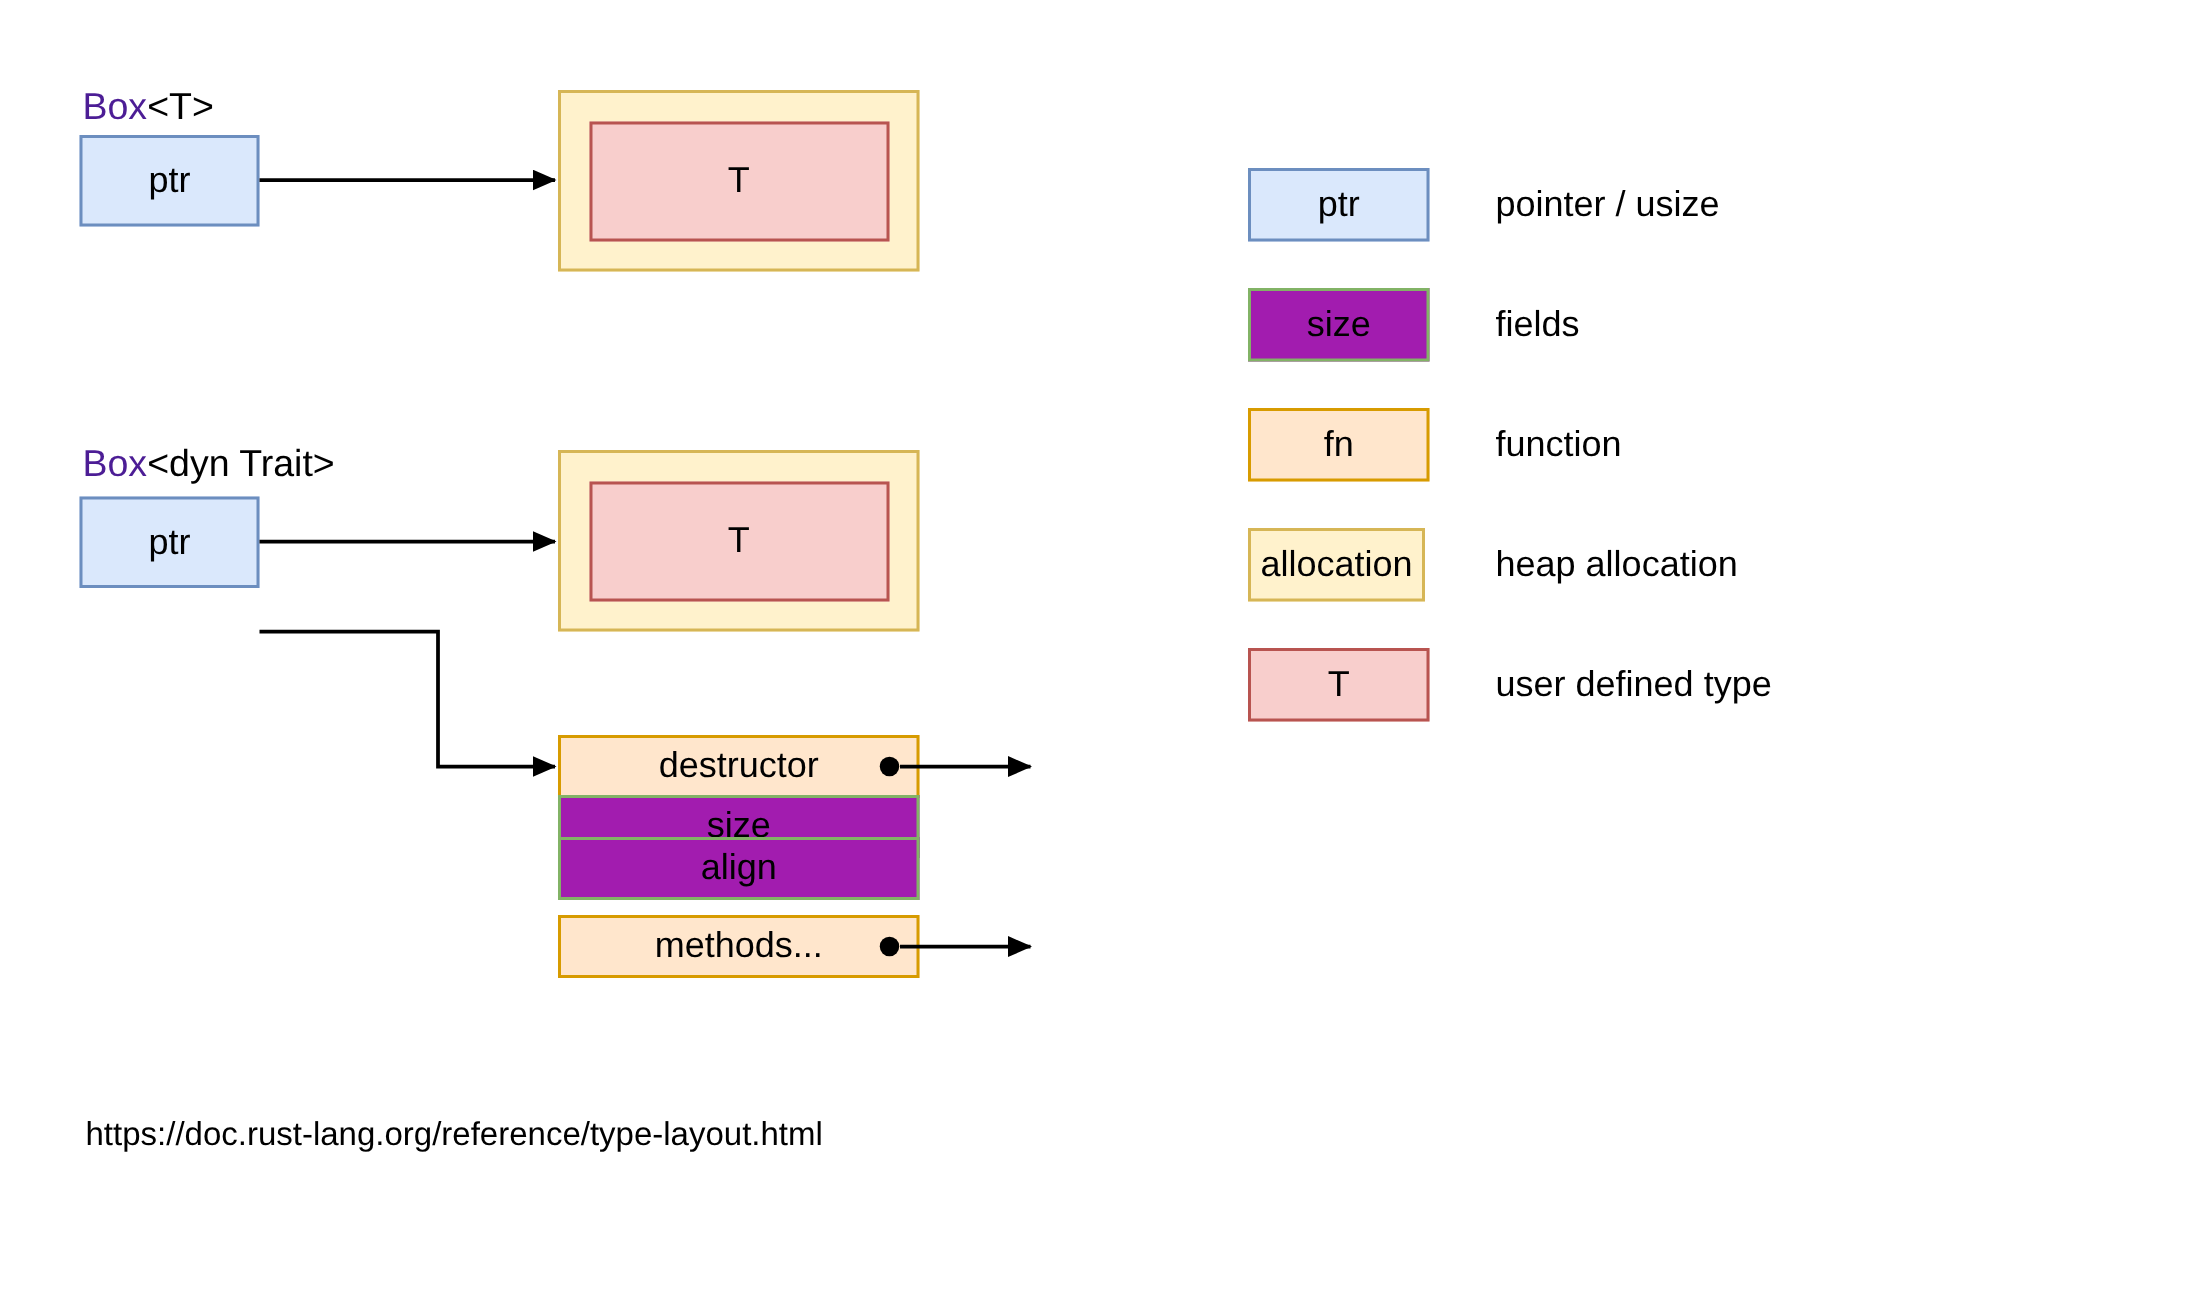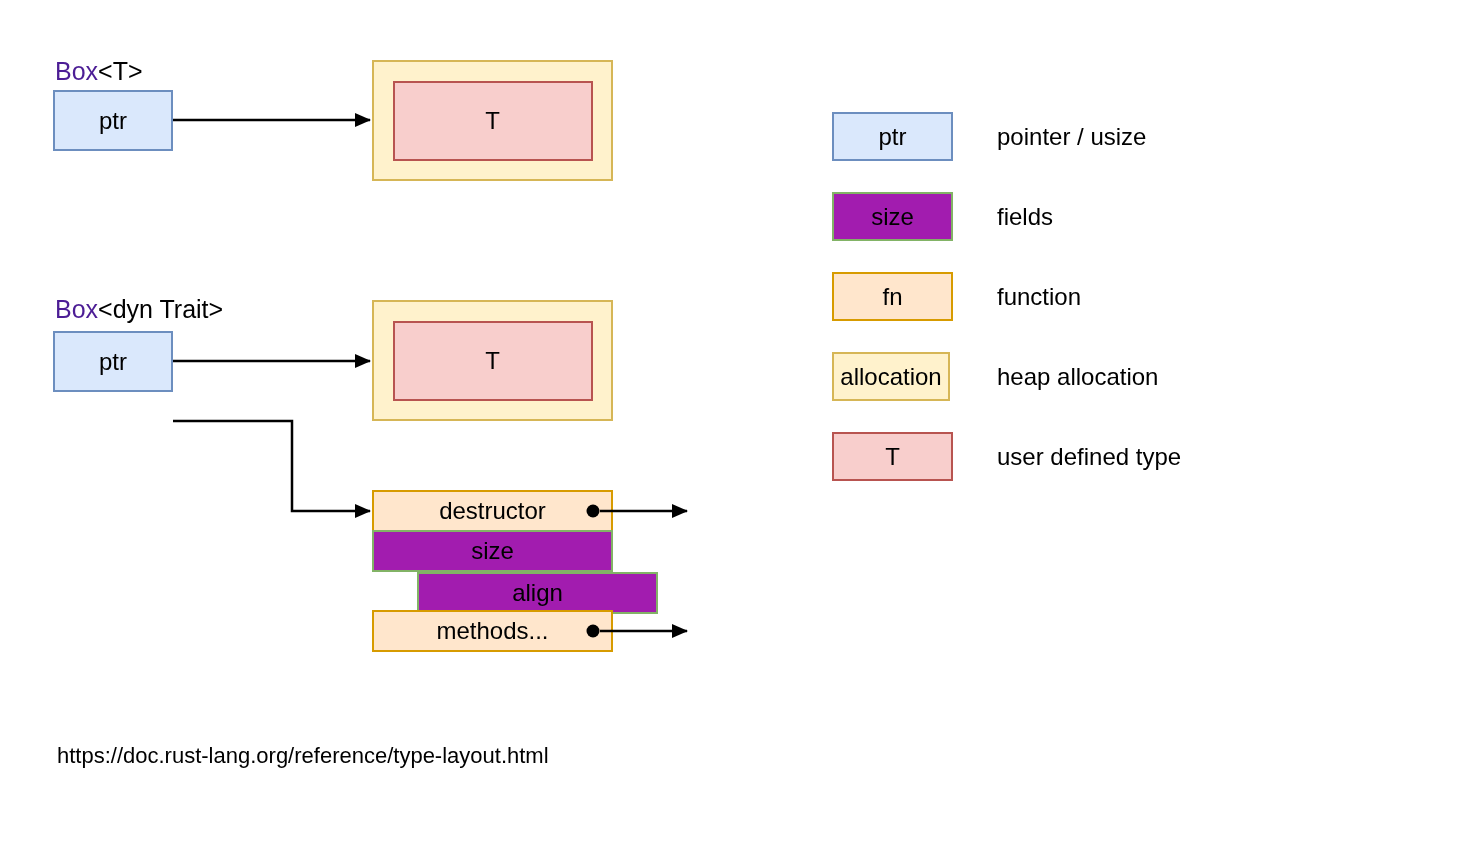--- a/index.html
+++ b/index.html
@@ -105,21 +105,21 @@
 
   <div class="abs cell blue" style="left:53px; top:331px; width:120px; height:61px;">ptr</div>
 
   <div class="abs alloc yellow" style="left:372px; top:300px; width:241px; height:121px;">
     <div class="tbox red">T</div>
   </div>
 
 
   <div class="abs cell orange" style="left:372px; top:490px; width:241px; height:42px;">destructor</div>
   <div class="abs cell green" style="left:372px; top:530px; width:241px; height:42px;">size</div>
-  <div class="abs cell green" style="left:372px; top:572px; width:241px; height:42px;margin-left:45px;">align</div>
+  <div class="abs cell green" style="left:372px; top:558px; width:241px; height:42px;">align</div>
   <div class="abs cell orange" style="left:372px; top:610px; width:241px; height:42px;">methods...</div>
 
   <div>
     <div class="abs cell blue" style="left:832px; top:112px; width:121px; height:49px;">ptr</div>
     <div class="abs legend-desc" style="left:997px; top:112px;">pointer / usize</div>
 
     <div class="abs cell green" style="left:832px; top:192px; width:121px; height:49px;">size</div>
     <div class="abs legend-desc" style="left:997px; top:192px;text-align:right;">fields</div>
 
     <div class="abs cell orange" style="left:832px; top:272px; width:121px; height:49px;">fn</div>

